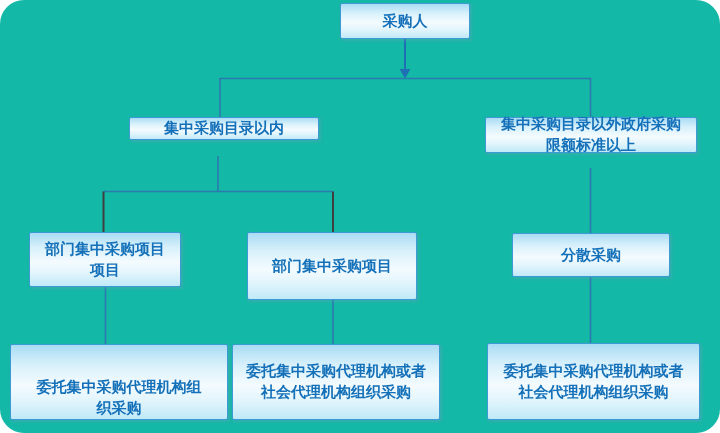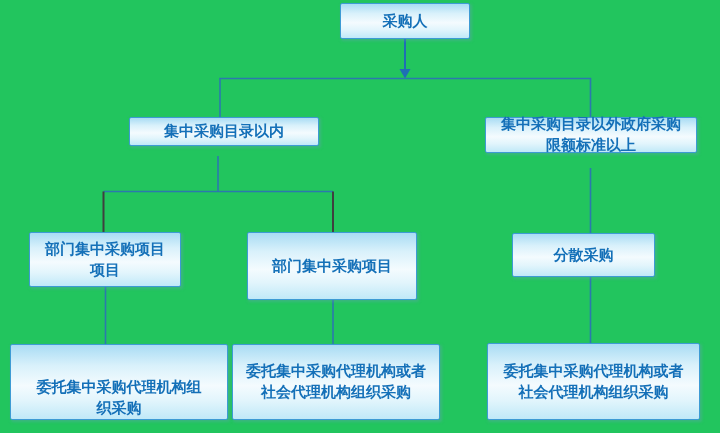--- a/index.html
+++ b/index.html
@@ -1,38 +1,38 @@
 <!DOCTYPE html>
 <html><head>
 <meta charset="utf-8">
 <style>
   * { margin:0; padding:0; box-sizing:border-box; }
   html,body { background:#ffffff; }
   body { font-family:"DejaVu Sans","Liberation Sans",sans-serif; }
   .canvas {
-    position:relative; width:720px; height:433px; background:#22c55e; overflow:hidden;
+    position:relative; width:720px; height:433px; background:#14b8a6; overflow:hidden;border-radius:24px;
   }
   .connectors { position:absolute; left:0; top:0; width:720px; height:433px; }
   .node {
     position:absolute; display:flex; align-items:center; justify-content:center;
     border:1.6px solid #3d9bd4; border-radius:2px;
     background:linear-gradient(180deg,#a9dcf4 0%,#d9f1fb 28%,#f4fbfe 55%,#e2f5fc 75%,#c0e9f8 100%);
     box-shadow:1.5px 1.5px 3px rgba(110,155,190,0.35);
   }
   .node .label {
     color:#1470b8; font-weight:bold; font-size:15px; line-height:21px;
     text-align:center; white-space:pre-line; padding:0 4px;
   }
   
   #n-purchaser              { left:340px; top:3px;   width:130px; height:36px; }
-  #n-within-catalog         { left:129px; top:117px; width:190px; height:29px; }
+  #n-within-catalog         { left:129px; top:117px; width:190px; height:23px; }
   #n-outside-catalog        { left:485px; top:117px; width:212px; height:36px; }
   #n-centralized-agency     { left:29px;  top:232px; width:152px; height:55px; }
   #n-dept-centralized       { left:247px; top:232px; width:170px; height:68px; }
-  #n-decentralized          { left:512px; top:233px; width:143px; height:44px; }
+  #n-decentralized          { left:512px; top:233px; width:158px; height:44px; }
   #n-entrust-left           { left:10px;  top:344px; width:218px; height:76px;align-items:flex-end; }
   #n-entrust-mid            { left:232px; top:344px; width:208px; height:76px; }
   #n-entrust-right          { left:487px; top:343px; width:213px; height:77px; }
 </style>
 </head>
 <body>
 
 <div class="canvas">
 
   <svg class="connectors" width="720" height="433" viewBox="0 0 720 433">

